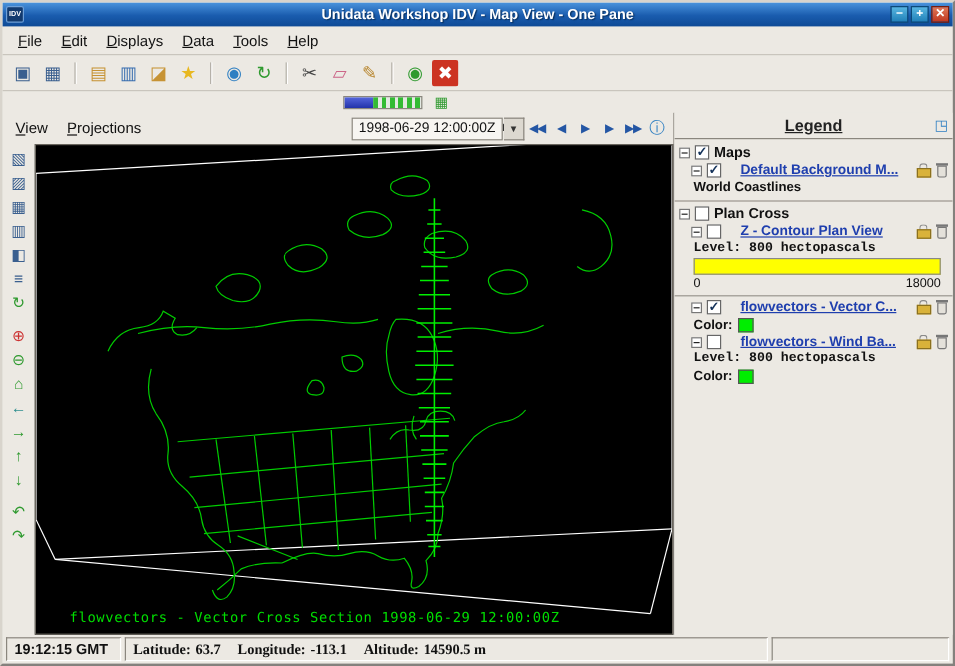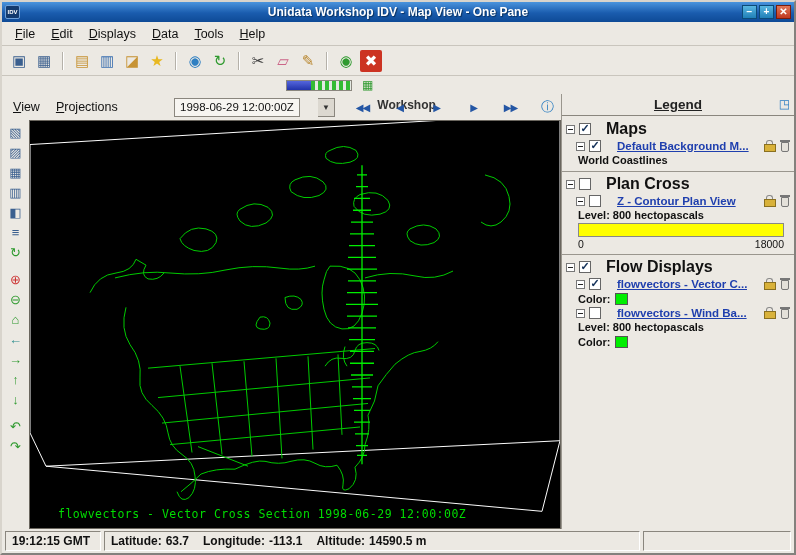--- a/index.html
+++ b/index.html
@@ -29,21 +29,21 @@
   .membar{margin-left:280px;width:66px;height:11px;border:1px solid #8a867e;background:#e4e9e2;display:flex;overflow:hidden;}
   .mem-blue{width:24px;background:linear-gradient(180deg,#5566dd,#2233aa);}
   .mem-ticks{flex:1;background:repeating-linear-gradient(90deg,#33bb33 0 4px,transparent 4px 7px);}
   .wsicon{margin-left:10px;font-size:12px;color:#2f9a2f;}
   .wslabel{margin-left:4px;font-size:12px;font-weight:bold;color:#333;margin-top:40px;}
 
   
   .main{flex:1;display:flex;min-height:0;}
   .map-panel{flex:1;min-width:0;display:flex;flex-direction:column;border-right:1px solid #9a968e;}
   .map-header{height:26px;flex:none;display:flex;align-items:center;padding:0 4px;gap:2px;}
-  .time-group{margin-left:auto;display:flex;align-items:center;gap:18px;}
+  .time-group{margin-left:auto;display:flex;align-items:center;gap:1px;}
   .time-box{height:19px;min-width:126px;background:#f7f5f1;border:1px solid #8a867e;font-size:11.5px;color:#111;display:flex;align-items:center;padding:0 5px;cursor:pointer;}
   .time-drop{width:17px;height:19px;background:#dcd8d0;border:1px solid #8a867e;border-left:none;font-size:8px;color:#333;display:flex;align-items:center;justify-content:center;cursor:pointer;}
   .navbtn{width:19px;height:19px;display:flex;align-items:center;justify-content:center;font-size:10px;letter-spacing:-1px;cursor:pointer;border:1px solid transparent;border-radius:2px;}
   .navbtn.info{font-size:13px;letter-spacing:0;}
 
   .map-body{flex:1;display:flex;min-height:0;}
   .view-toolbar{width:27px;flex:none;display:flex;flex-direction:column;align-items:center;padding:3px 0;gap:1px;overflow:hidden;}
   .vbtn{width:20px;height:19px;display:flex;align-items:center;justify-content:center;font-size:13px;cursor:pointer;border:1px solid transparent;border-radius:2px;}
   .vsep{height:6px;}
 
@@ -58,44 +58,44 @@
   .legend-float{position:absolute;right:4px;top:3px;font-size:12px;color:#2e7fc2;cursor:pointer;}
   .legend-body{flex:1;overflow:hidden;padding-top:1px;}
   .lsection{border-top:1px solid #9a968e;padding:2px 0 4px 0;}
   .lsection:first-child{border-top:none;}
   .lrow{display:flex;align-items:center;gap:4px;padding:1px 4px;}
   .lrow.item{padding-left:14px;}
   .collapse{width:9px;height:9px;flex:none;border:1px solid #777;background:#fff;position:relative;cursor:pointer;}
   .collapse::after{content:"";position:absolute;left:1px;right:1px;top:3px;height:1px;background:#222;}
   .checkbox{width:12px;height:12px;flex:none;background:#fff;border:1px solid #666;display:flex;align-items:center;justify-content:center;font-size:11px;font-weight:bold;color:#14325a;cursor:pointer;}
   .checkbox.checked::after{content:"✓";margin-top:-2px;}
-  .lsec-title{font-size:16px;font-weight:bold;color:#111;margin-left:11px;}
+  .lsec-title{font-size:12px;font-weight:bold;color:#111;}
   .llink{font-size:11.5px;font-weight:bold;color:#1f3fae;text-decoration:underline;cursor:pointer;white-space:nowrap;overflow:hidden;text-overflow:ellipsis;padding-left:12px;}
   .lrow .right-icons{margin-left:auto;display:flex;align-items:center;gap:5px;flex:none;}
   .lock-icon{width:11px;height:12px;position:relative;display:inline-block;cursor:pointer;}
   .lock-icon::before{content:"";position:absolute;top:0;left:2px;width:5px;height:6px;border:1.5px solid #8a8a8a;border-bottom:none;border-radius:3px 3px 0 0;}
   .lock-icon::after{content:"";position:absolute;bottom:0;left:0;width:10px;height:6px;background:#d9b23a;border:1px solid #8a7020;}
   .trash-icon{width:10px;height:12px;position:relative;display:inline-block;cursor:pointer;}
   .trash-icon::before{content:"";position:absolute;top:2px;left:1px;right:1px;bottom:0;border:1px solid #777;background:#e4e1da;border-radius:0 0 2px 2px;}
   .trash-icon::after{content:"";position:absolute;top:0;left:0;right:0;height:2px;background:#777;}
   .lsub{font-size:11px;font-weight:bold;color:#111;padding:0 4px 0 16px;line-height:14px;}
-  .llevel{font-size:11px;font-weight:bold;color:#111;padding:1px 4px 1px 16px;}
+  .llevel{font-size:11px;font-weight:bold;color:#111;padding:1px 4px 1px 16px;font-family:Liberation Mono, monospace;}
   .lbar{height:14px;margin:1px 10px 0 16px;border:1px solid #888;}
   .lscale{display:flex;justify-content:space-between;font-size:10.5px;color:#111;margin:1px 10px 0 16px;}
   .lcolor-row{display:flex;align-items:center;gap:5px;padding:2px 4px 1px 16px;}
   .lcolor-label{font-size:11px;font-weight:bold;color:#111;}
   .swatch{width:13px;height:12px;border:1px solid #555;cursor:pointer;}
 
   
   .statusbar{height:24px;flex:none;display:flex;gap:3px;align-items:stretch;padding:2px 3px;}
   .scell{border:1px solid;border-color:#8a867e #fff #fff #8a867e;background:#ece9e3;display:flex;align-items:center;padding:0 6px;font-size:12px;color:#111;}
   .scell .lbl{font-weight:bold;margin-right:4px;}
   .scell .val{font-weight:bold;margin-right:14px;}
   .c1{width:96px;flex:none;font-weight:bold;}
-  .c2{flex:1;min-width:0;}
+  .c2{flex:1;min-width:0;font-family:Liberation Serif, serif;}
   .c3{width:148px;flex:none;}
 </style>
 </head>
 <body>
 
 <div class="window">
 
   <div class="titlebar">
     <span class="app-icon">IDV</span>
     <span class="win-title">Unidata Workshop IDV - Map View - One Pane</span>
@@ -292,25 +292,20 @@
           </div>
           <div class="llevel">Level: 800 hectopascals</div>
           <div class="lbar" style="background-color: rgb(255, 255, 0);"></div>
           <div class="lscale">
             <span>0</span>
             <span>18000</span>
           </div>
         </div>
 
         <div class="lsection">
-          <div class="lrow">
-            <span class="collapse"></span>
-            <span class="checkbox checked"></span>
-            <span class="lsec-title">Flow Displays</span>
-          </div>
           <div class="lrow item">
             <span class="collapse"></span>
             <span class="checkbox checked"></span>
             <span class="llink">flowvectors - Vector C...</span>
             <span class="right-icons">
               <span class="lock-icon"></span>
               <span class="trash-icon"></span>
             </span>
           </div>
           <div class="lcolor-row">

